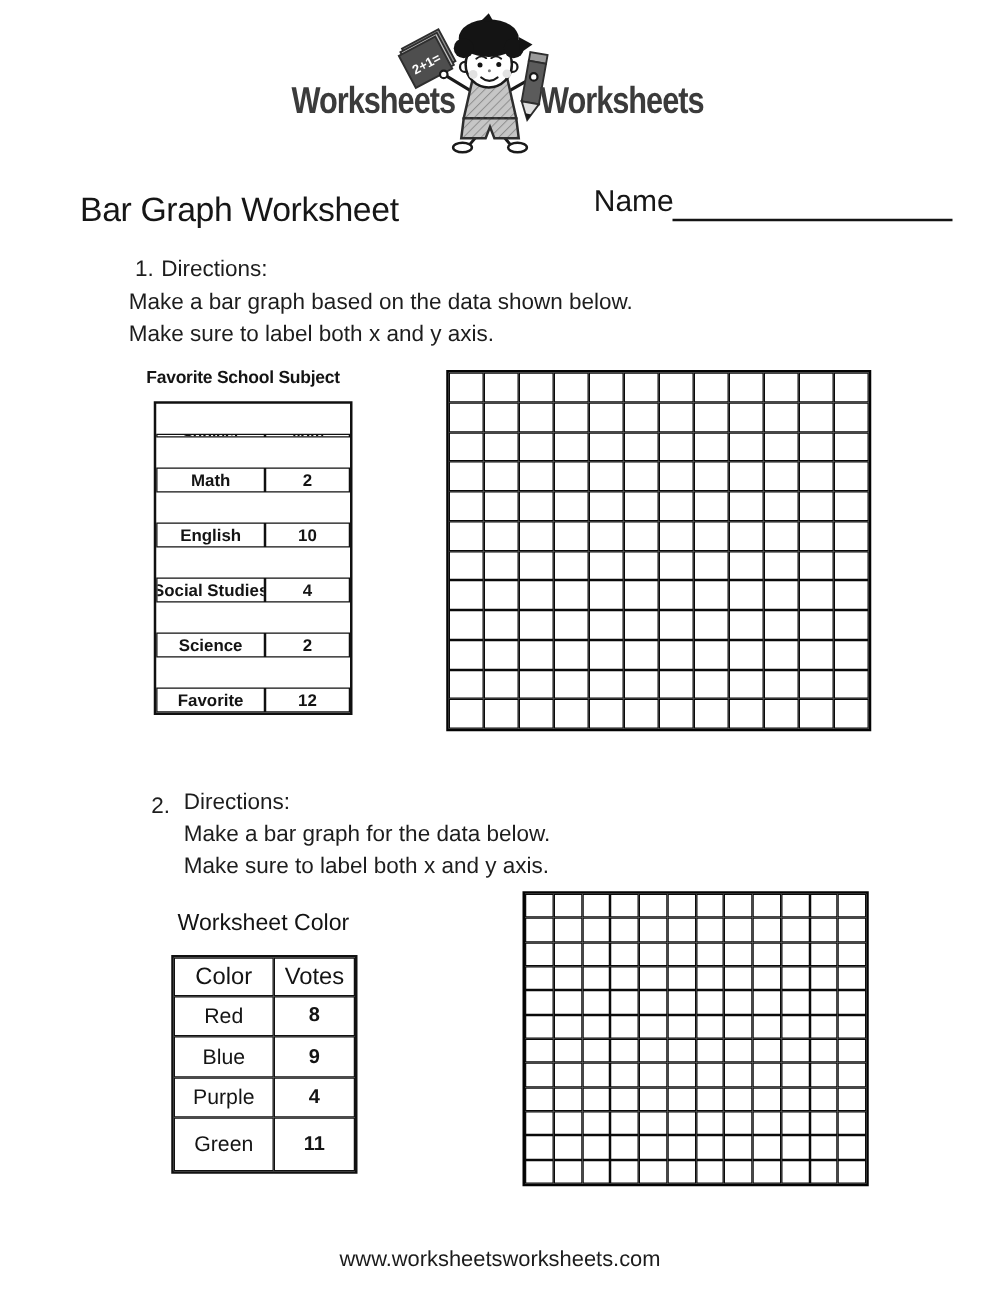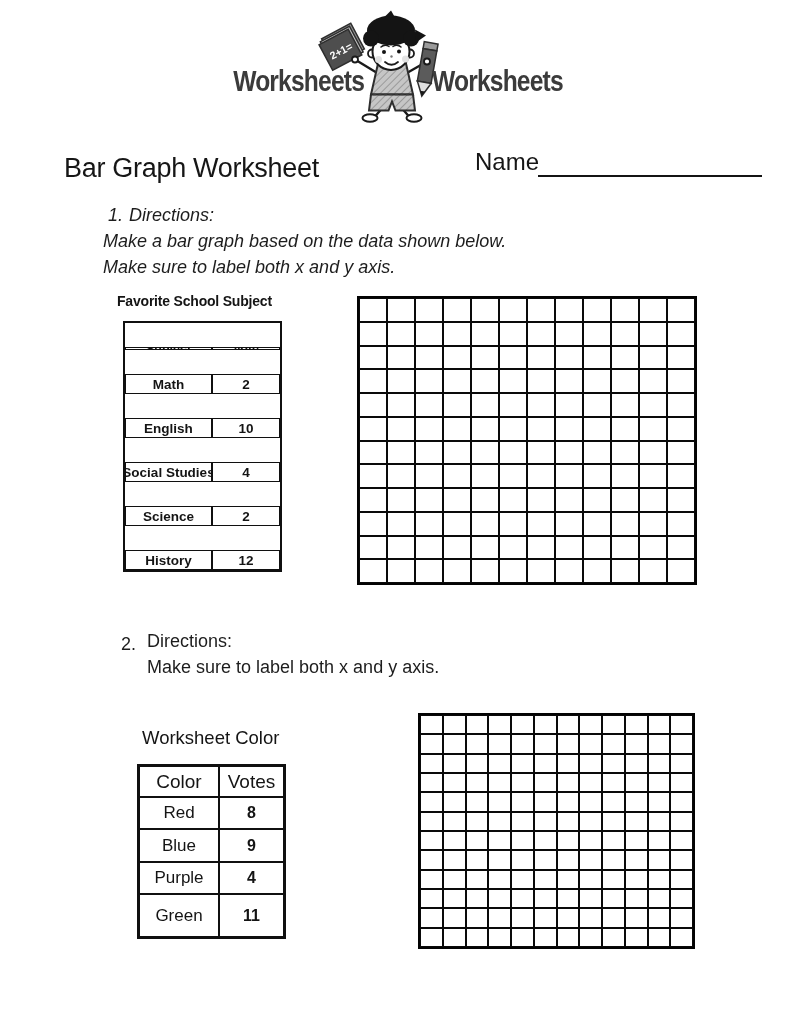--- a/index.html
+++ b/index.html
@@ -19,21 +19,21 @@
   .logo-text.right { left:432px; transform:scaleX(0.82); transform-origin:left center; }
   .mascot { position:absolute; left:315px; top:8px; width:150px; height:118px; }
 
   
   .page-title { position:absolute; left:64px; top:153px; font-size:27px; font-weight:400; color:#161616; letter-spacing:-0.3px; }
   .name-label { position:absolute; left:475px; top:148px; font-size:24px; color:#161616; }
   .name-line  { position:absolute; left:538px; top:150px; width:224px; height:27px; border-bottom:2px solid #141414; }
 
   
   .dirs { position:absolute; font-size:18px; line-height:26px; color:#1d1d1d; }
-  .dirs1 { left:103px; top:202px;font-style:italic; }
+  .dirs1 { left:103px; top:202px; }
   .d1first { margin-left:5px; }
   .dlabel { margin-left:6px; }
   .dirs2 { left:147px; top:629px; line-height:25.5px; }
   .dnum2 { position:absolute; left:-26px; top:3px; }
 
   
   .table-title1 { position:absolute; left:117px; top:293px; font-size:14px; font-weight:bold; color:#141414; letter-spacing:-0.2px; }
   .table-title2 { position:absolute; left:142px; top:727px; font-size:18.5px; font-weight:400; color:#141414; }
   .wtable { position:absolute; border:2px solid #101010; background:#fff; }
   .trow { display:flex; }
@@ -155,21 +155,21 @@
     </div>
     <div class="trow">
       <div class="tcell c1">Social Studies</div>
       <div class="tcell c2">4</div>
     </div>
     <div class="trow">
       <div class="tcell c1">Science</div>
       <div class="tcell c2">2</div>
     </div>
     <div class="trow">
-      <div class="tcell c1">History</div>
+      <div class="tcell c1">Favorite</div>
       <div class="tcell c2">12</div>
     </div>
   </div>
 
   <div class="bargrid grid1" style="grid-template-columns: repeat(12, 1fr); grid-template-rows: repeat(12, 1fr);">
       <div class="grid-cell"></div>
       <div class="grid-cell"></div>
       <div class="grid-cell"></div>
       <div class="grid-cell"></div>
       <div class="grid-cell"></div>
@@ -309,20 +309,21 @@
       <div class="grid-cell"></div>
       <div class="grid-cell"></div>
       <div class="grid-cell"></div>
       <div class="grid-cell"></div>
       <div class="grid-cell"></div>
       <div class="grid-cell"></div>
     </div>
 
   <div class="dirs dirs2">
     <div><span class="dnum2">2.</span><span>Directions:</span></div>
+    <div>Make a bar graph for the data below.</div>
     <div>Make sure to label both x and y axis.</div>
   </div>
 
   <div class="table-title2">Worksheet Color</div>
   <div class="wtable t2">
     <div class="trow thead">
       <div class="tcell c1">Color</div>
       <div class="tcell c2">Votes</div>
     </div>
     <div class="trow">
@@ -483,14 +484,15 @@
       <div class="grid-cell"></div>
       <div class="grid-cell"></div>
       <div class="grid-cell"></div>
       <div class="grid-cell"></div>
       <div class="grid-cell"></div>
       <div class="grid-cell"></div>
       <div class="grid-cell"></div>
       <div class="grid-cell"></div>
     </div>
 
+  <div class="footer">www.worksheetsworksheets.com</div>
 
 </div>
 
 </body></html>

